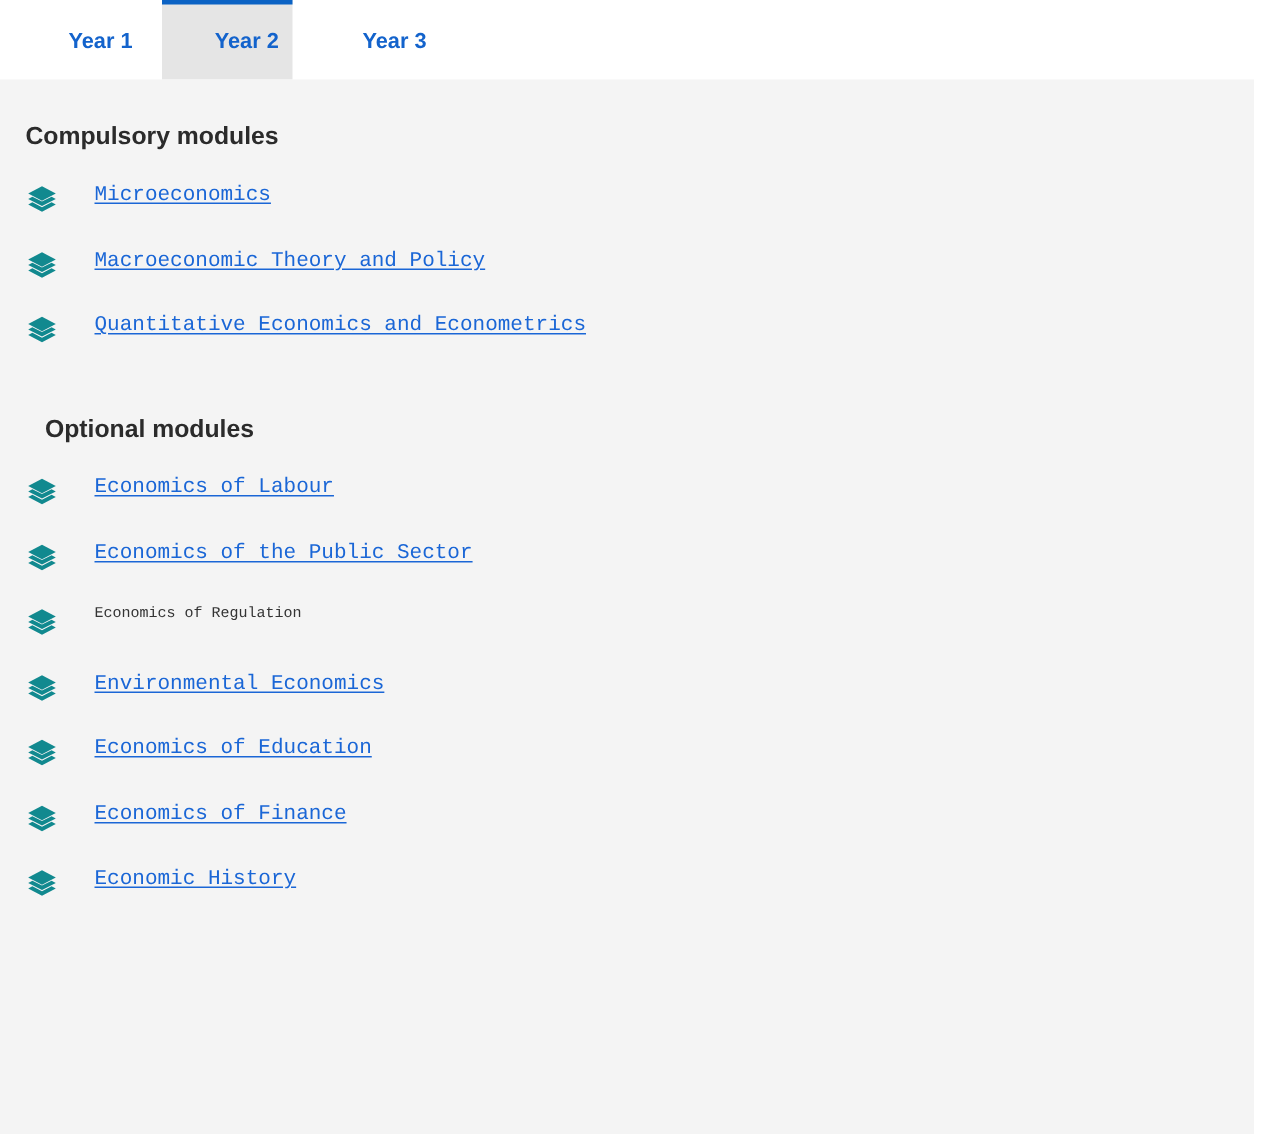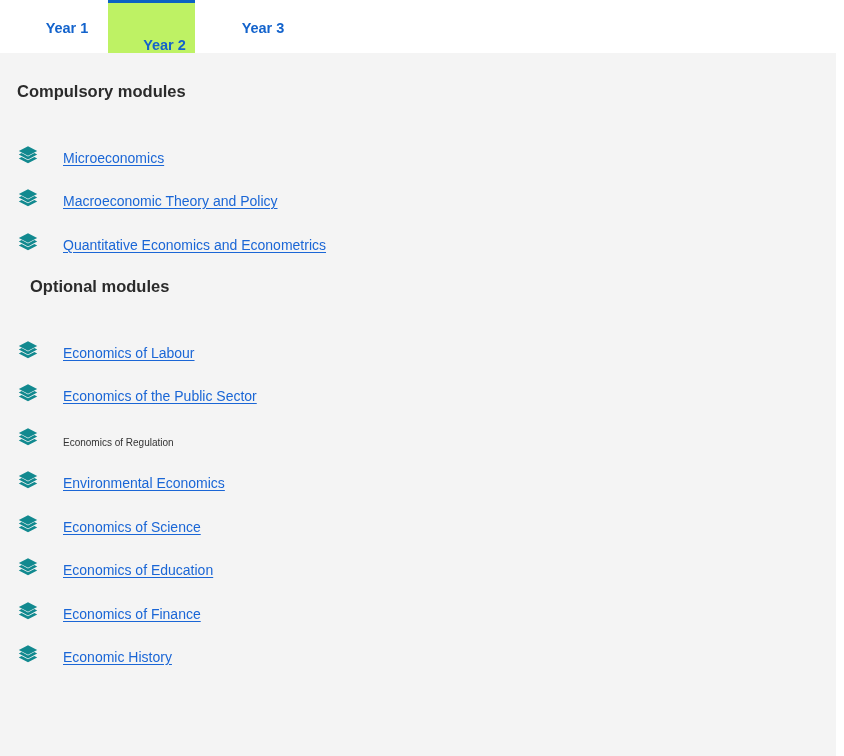--- a/index.html
+++ b/index.html
@@ -46,23 +46,22 @@
     cursor: pointer;
     white-space: nowrap;
     padding-left: 26px;
   }
   .tab-label { pointer-events: none; }
 
   .tab-year1 { width: 108px; height: 53px; }
   .tab-year2 {
     width: 87px;
     height: 53px;
-    background: #bef264;
+    background: #e5e5e5;
     border-top: 3px solid #0b62c4;
-    align-items: flex-end;
   }
   .tab-year3 { width: 110px; height: 53px; }
 
   
   .panel {
     position: absolute;
     left: 0;
     top: 53px;
     width: 836px;
     height: 703px;
@@ -102,24 +101,25 @@
   }
   .module-list.optional-list {
     position: absolute;
     left: 0;
     top: 264px;
     width: 836px;
   }
 
   .module-row {
     display: flex;
-    align-items: flex-end;
+    align-items: flex-start;
     height: 43.5px;
     padding-left: 17px;
     box-sizing: border-box;
+    font-family: Liberation Mono, monospace;
   }
 
   .stack-icon {
     width: 22px;
     height: 22px;
     flex: 0 0 22px;
     margin-right: 24px;
     display: block;
   }
   .stack-icon svg { display: block; }
@@ -246,31 +246,20 @@
         </li>
         <li class="module-row">
           <span class="stack-icon">
             <svg width="22" height="22" viewBox="0 0 22 22" aria-hidden="true">
               <path d="M11 2.2 L20.2 7 L11 11.8 L1.8 7 Z" fill="#11898f"></path>
               <path d="M11 11.0 L20.2 6.2 L20.2 8.6 L11 13.4 L1.8 8.6 L1.8 6.2 Z" fill="#11898f" opacity="0"></path>
               <path d="M1.8 10.6 L4.6 9.1 L11 12.4 L17.4 9.1 L20.2 10.6 L11 15.4 Z" fill="#11898f"></path>
               <path d="M1.8 14.4 L4.6 12.9 L11 16.2 L17.4 12.9 L20.2 14.4 L11 19.2 Z" fill="#11898f"></path>
             </svg>
           </span>
-          <span class="module-link">Economics of Science</span>
-        </li>
-        <li class="module-row">
-          <span class="stack-icon">
-            <svg width="22" height="22" viewBox="0 0 22 22" aria-hidden="true">
-              <path d="M11 2.2 L20.2 7 L11 11.8 L1.8 7 Z" fill="#11898f"></path>
-              <path d="M11 11.0 L20.2 6.2 L20.2 8.6 L11 13.4 L1.8 8.6 L1.8 6.2 Z" fill="#11898f" opacity="0"></path>
-              <path d="M1.8 10.6 L4.6 9.1 L11 12.4 L17.4 9.1 L20.2 10.6 L11 15.4 Z" fill="#11898f"></path>
-              <path d="M1.8 14.4 L4.6 12.9 L11 16.2 L17.4 12.9 L20.2 14.4 L11 19.2 Z" fill="#11898f"></path>
-            </svg>
-          </span>
           <span class="module-link">Economics of Education</span>
         </li>
         <li class="module-row">
           <span class="stack-icon">
             <svg width="22" height="22" viewBox="0 0 22 22" aria-hidden="true">
               <path d="M11 2.2 L20.2 7 L11 11.8 L1.8 7 Z" fill="#11898f"></path>
               <path d="M11 11.0 L20.2 6.2 L20.2 8.6 L11 13.4 L1.8 8.6 L1.8 6.2 Z" fill="#11898f" opacity="0"></path>
               <path d="M1.8 10.6 L4.6 9.1 L11 12.4 L17.4 9.1 L20.2 10.6 L11 15.4 Z" fill="#11898f"></path>
               <path d="M1.8 14.4 L4.6 12.9 L11 16.2 L17.4 12.9 L20.2 14.4 L11 19.2 Z" fill="#11898f"></path>
             </svg>

